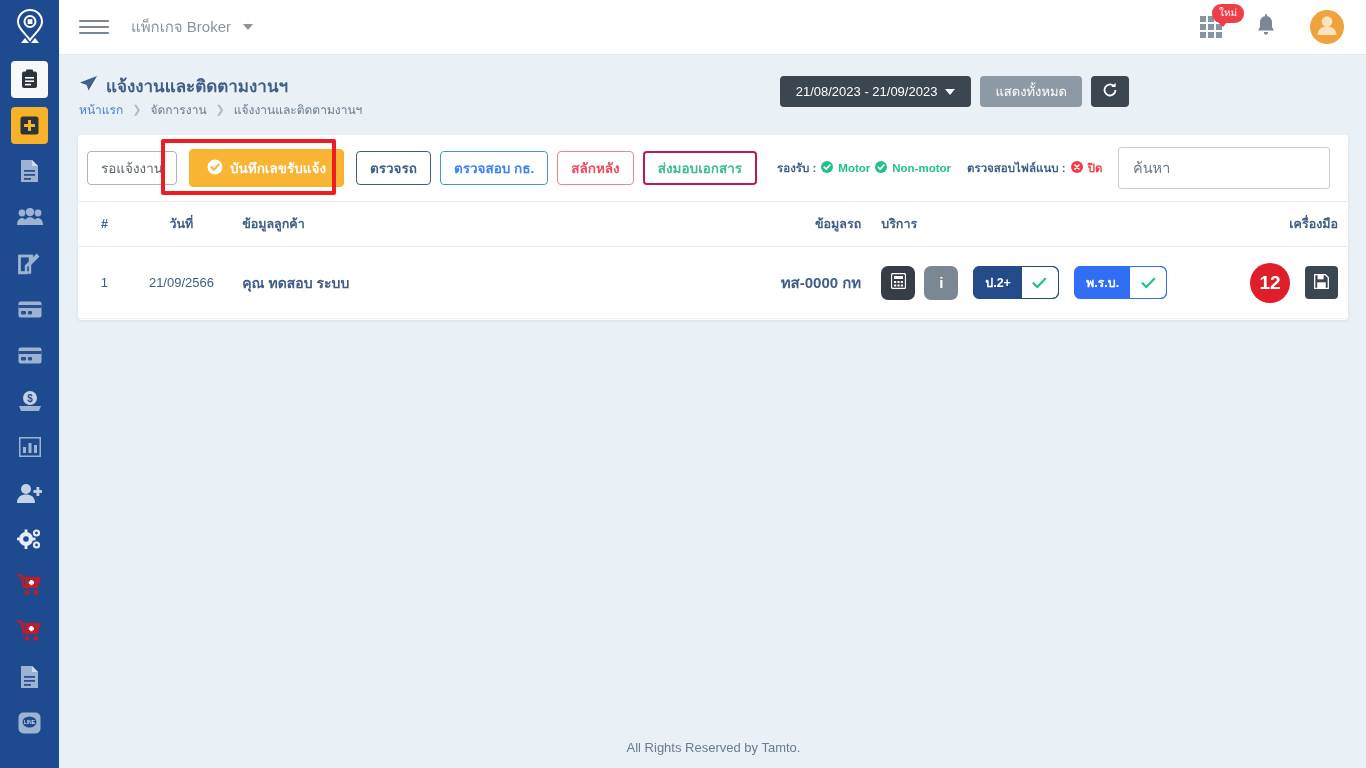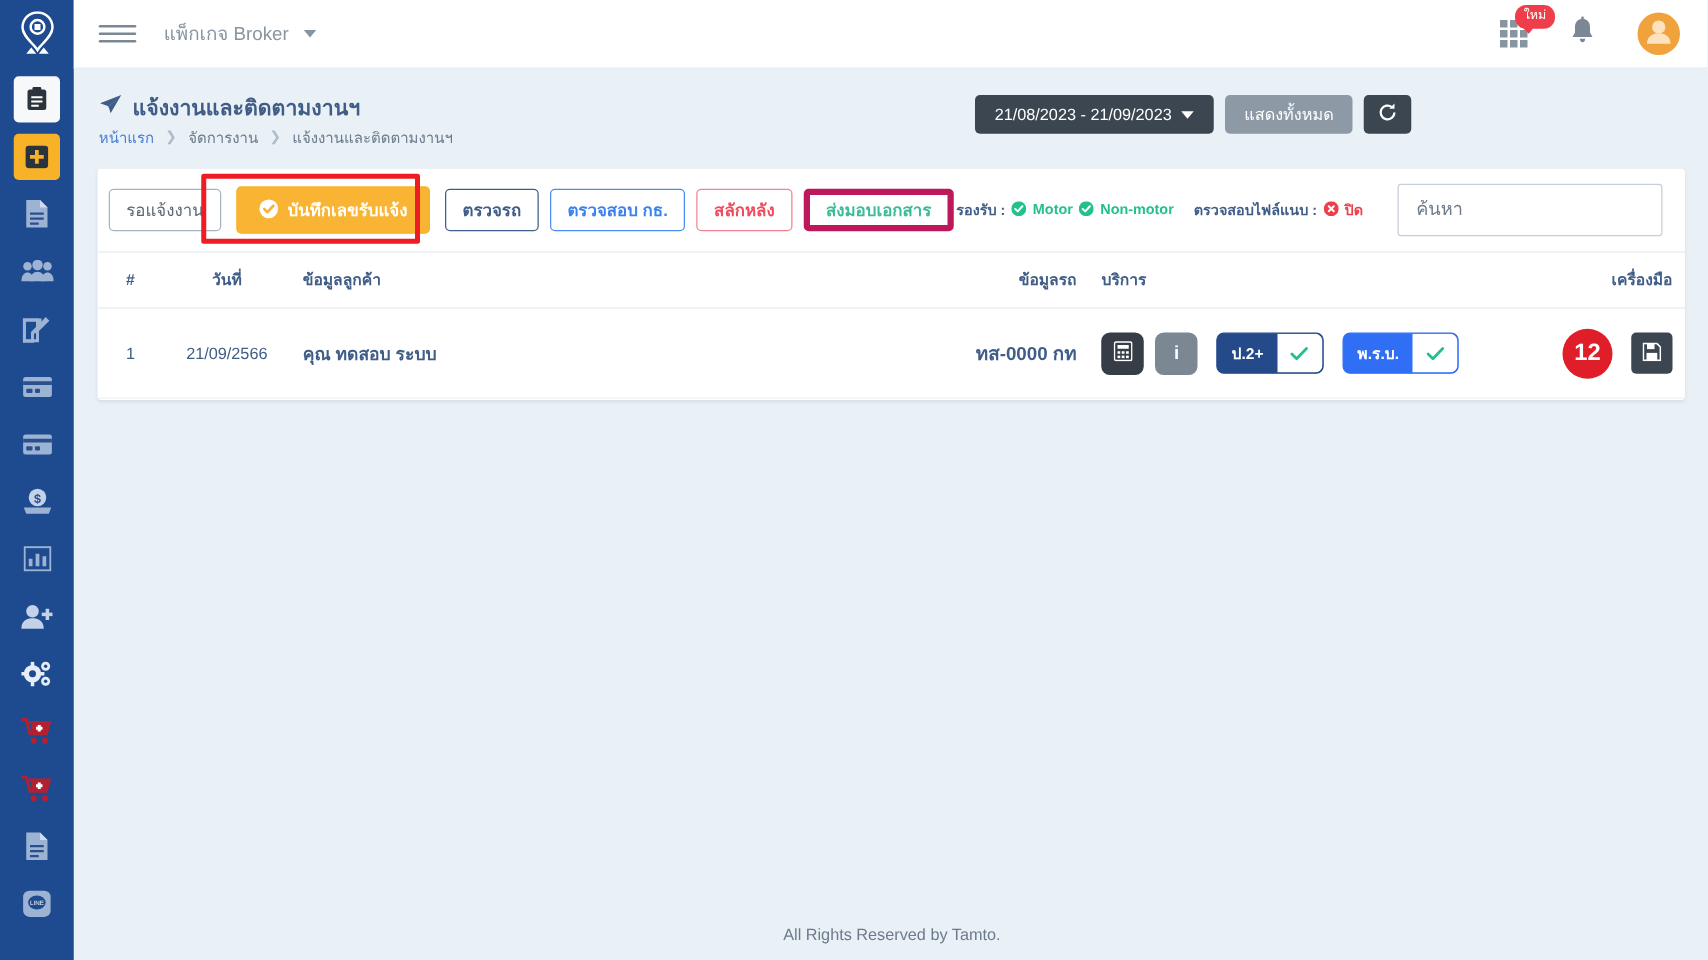--- a/index.html
+++ b/index.html
@@ -135,31 +135,31 @@
     font-family: inherit;
   }
   .tab-btn.grey   { border: 1px solid #a9b4c0; color: #5a6874; }
   .tab-btn.active {
     border: 1px solid #f7b227; background: #f8b432; color: #fff;
     font-weight: bold; padding: 0 17px; height: 38px;
   }
   .tab-btn.navy   { border: 1px solid #3f5d87; color: #3f5d87; font-weight: bold; }
   .tab-btn.blue   { border: 1px solid #4a8ef0; color: #3b82f0; font-weight: bold; }
   .tab-btn.pink   { border: 1px solid #f2848f; color: #ef4d5e; font-weight: bold; }
-  .tab-btn.teal   { border: 5px solid #be185d; color: #3dbb98; font-weight: bold; text-align: right; }
+  .tab-btn.teal   { border: 2px solid #be185d; color: #3dbb98; font-weight: bold; text-align: right; }
 
   #tab-highlight {
     position: absolute; left: 83px; top: 4px;
     width: 175px; height: 56px;
     border: 4px solid #ee1d23; border-radius: 2px;
     pointer-events: none;
   }
 
   #legend {
-    margin-left: 2px; display: flex; align-items: center; gap: 16px;
+    margin-left: 20px; display: flex; align-items: center; gap: 16px;
     font-size: 11.5px; font-weight: bold; color: #3f5d87;
   }
   .legend-grp { display: flex; align-items: center; gap: 5px; white-space: nowrap; }
   .legend-val.green { color: #23c18a; }
   .legend-val.red   { color: #ef3e4a; }
 
   #search-box {
     margin-left: auto; margin-right: 18px;
     width: 212px; height: 42px;
     border: 1px solid #c6ced8; border-radius: 3px;

